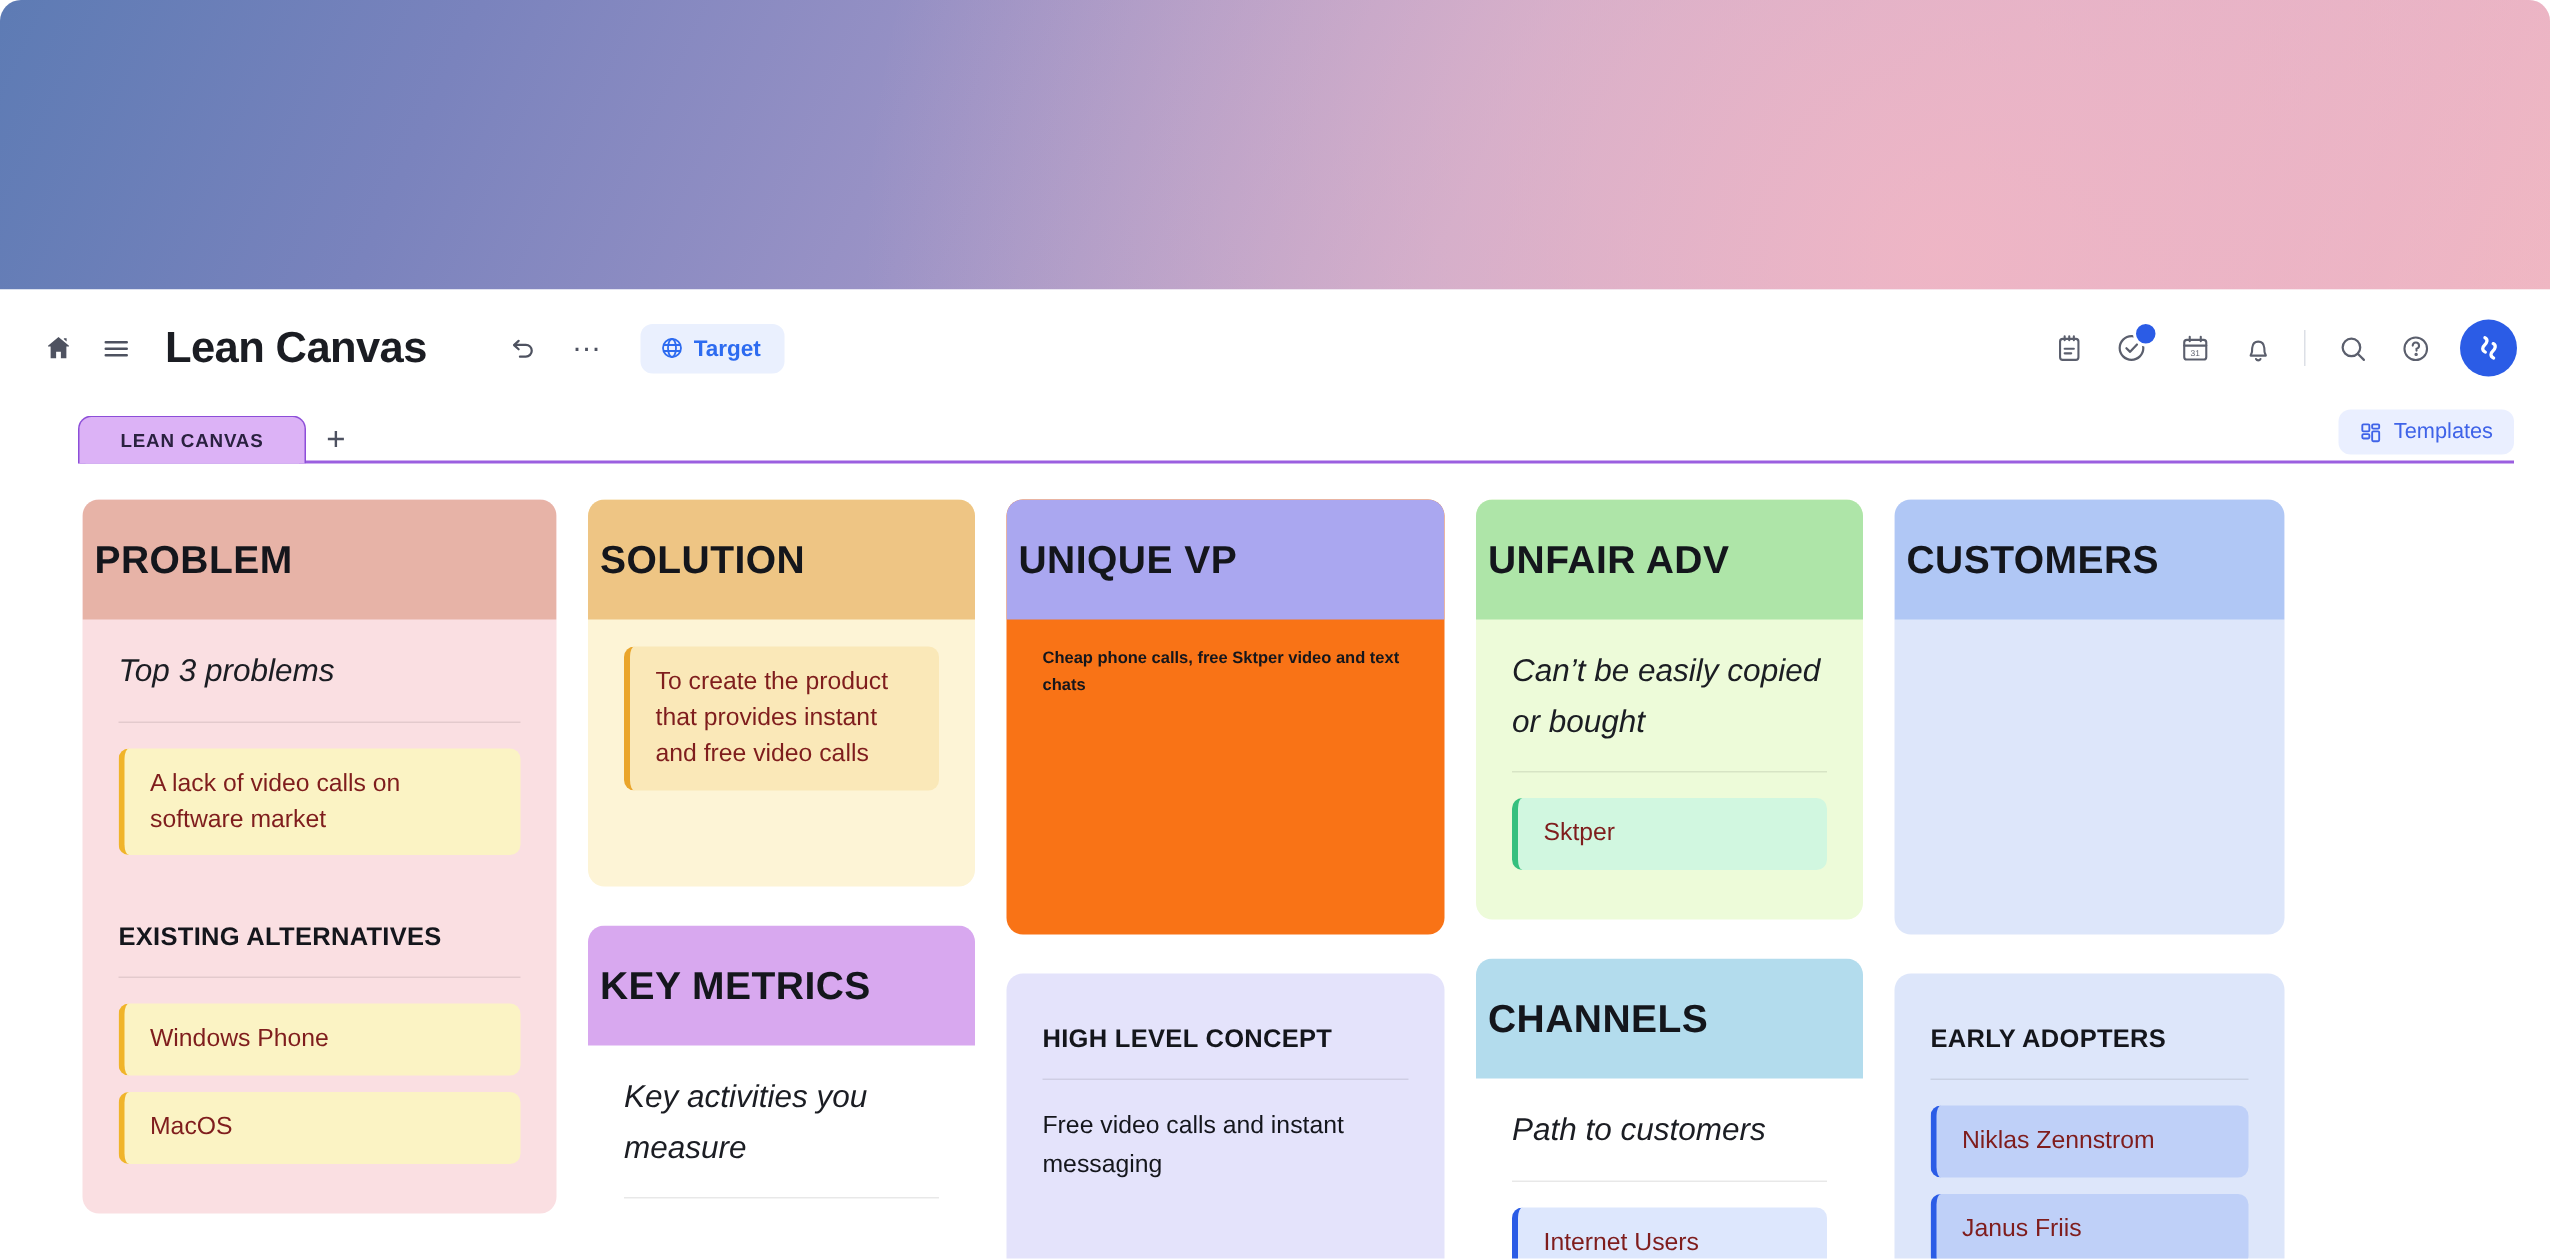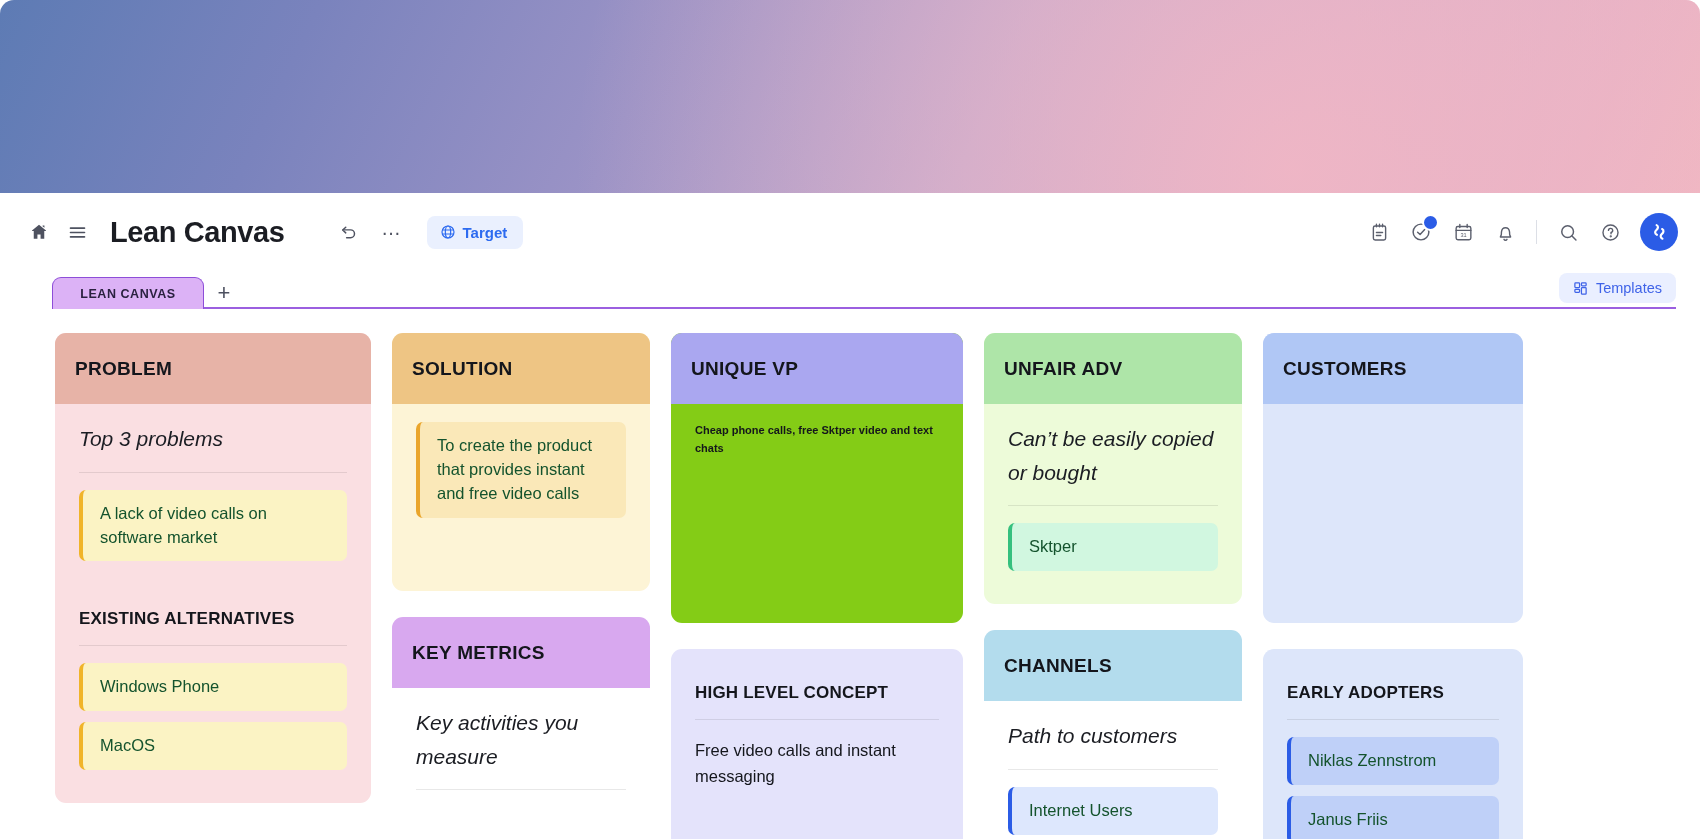--- a/index.html
+++ b/index.html
@@ -132,39 +132,39 @@
   .col-uvp       { width: 292px; }
   .col-unfair    { width: 258px; }
   .col-customers { width: 260px; }
 
   .card {
     border-radius: 11px;
     overflow: hidden;
     display: flex; flex-direction: column;
   }
   .card-head {
-    padding: 25px 24px 24px 20px;
-    font-size: 19px; font-weight: 700; color: #14161c;
+    padding: 25px 24px 24px 8px;
+    font-size: 26px; font-weight: 700; color: #14161c;
     letter-spacing: .3px;
   }
   .card-body {
     flex: 1;
     padding: 18px 24px 22px 24px;
     display: flex; flex-direction: column;
   }
   .hint {
     font-size: 21px; font-style: italic; color: #1b1d23;
     line-height: 1.6; margin-bottom: 16px;
   }
   .sep { height: 1px; background: rgba(0,0,0,.09); margin-bottom: 17px; }
   .note {
     border-radius: 7px;
     border-left: 4px solid transparent;
     padding: 12px 14px 12px 17px;
-    font-size: 16.5px; line-height: 1.45; color: #14532d;
+    font-size: 16.5px; line-height: 1.45; color: #7f1d1d;
     margin-bottom: 11px; cursor: pointer;
   }
   .subhead {
     font-size: 17px; font-weight: 700; color: #14161c;
     letter-spacing: .2px; margin-bottom: 16px;
   }
   .bold-text {
     font-size: 11px; font-weight: 700; color: #14161c;
     line-height: 1.6;
   }
@@ -178,21 +178,21 @@
   .c-problem  .note { background: #fbf3c4; border-left-color: #f0b429; }
 
   .c-solution .card-head { background: #eec584; }
   .c-solution { background: #fdf4d6; }
   .c-solution .note { background: #fae8b8; border-left-color: #eaa52b; }
 
   .c-metrics  .card-head { background: #d8a8ef; }
   .c-metrics  { background: #ffffff; }
 
   .c-uvp      .card-head { background: #aaa7f0; }
-  .c-uvp      { background: #84cc16; }
+  .c-uvp      { background: #f97316; }
 
   .c-hlc      { background: #e4e3fb; }
 
   .c-unfair   .card-head { background: #aee5a8; }
   .c-unfair   { background: #edfbd9; }
   .c-unfair   .note { background: #d1f7e0; border-left-color: #35c07e; }
 
   .c-channels .card-head { background: #b3dced; }
   .c-channels { background: #ffffff; }
   .c-channels .note { background: #dde7fd; border-left-color: #2b5ce6; }

